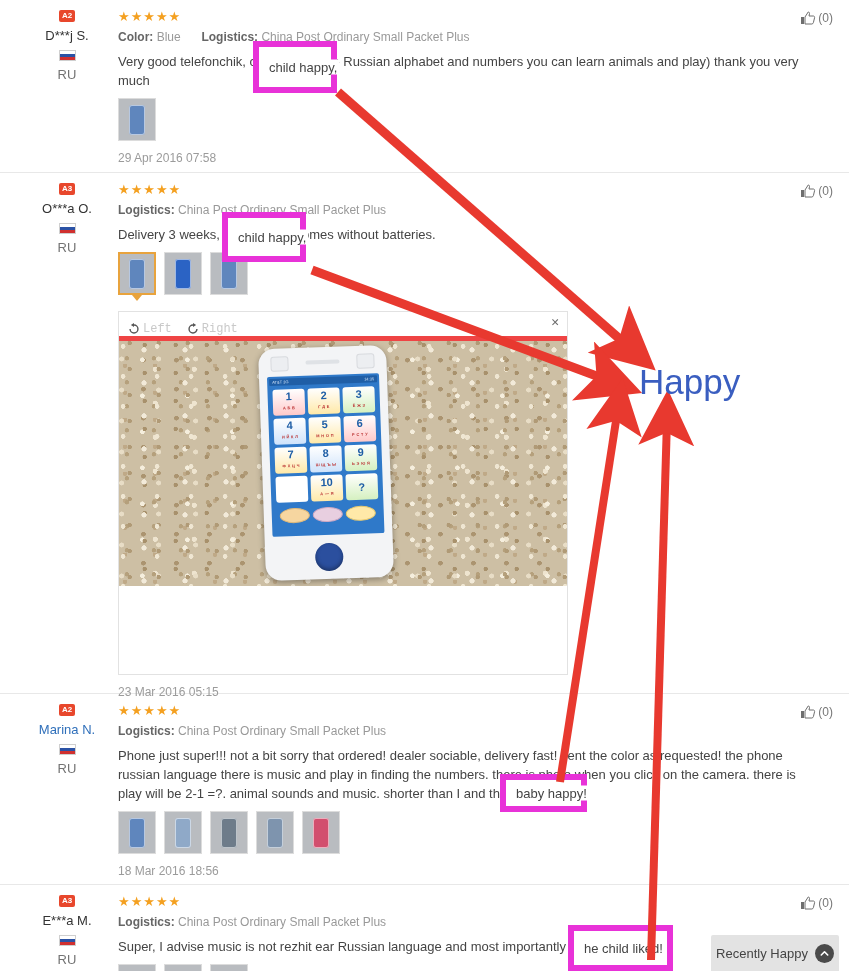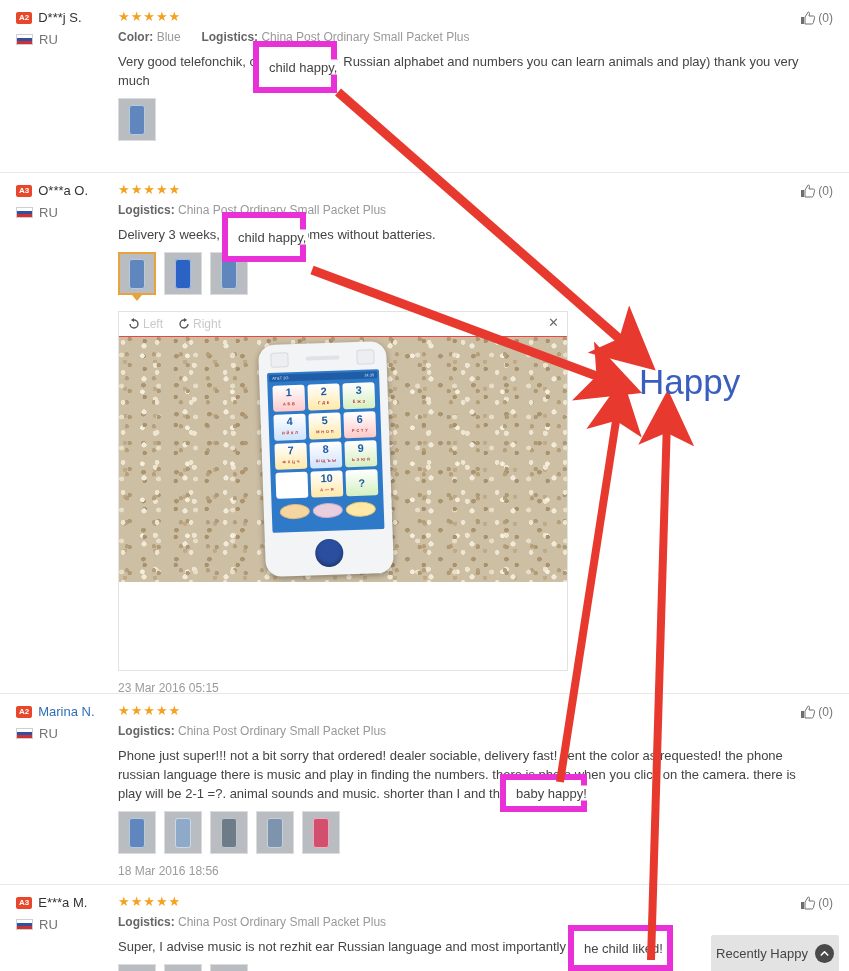--- a/index.html
+++ b/index.html
@@ -8,21 +8,21 @@
     background:#ffffff;
     font-family:"Liberation Sans","DejaVu Sans",sans-serif;
     font-size:13px;color:#333333;
   }
   .page{position:relative;width:849px;height:971px;}
 
   
   .review{position:relative;border-bottom:1px solid #e8e8e8;}
   .review-inner{display:flex;padding:10px 0 8px 0;}
   .user-col{width:118px;flex:0 0 118px;padding-left:16px;box-sizing:border-box;}
-  .user-line{display:flex;align-items:center;gap:6px;margin-bottom:7px;}
+  .user-line{display:flex;align-items:center;gap:6px;margin-bottom:7px;flex-direction:column;}
   .badge{
     display:inline-block;background:#e8472c;color:#fff;font-size:8px;
     font-weight:bold;line-height:1;padding:2px 3px;border-radius:2px;
     letter-spacing:0px;
   }
   .uname{font-size:13px;color:#333;white-space:nowrap;}
   .uname.link{color:#2f6fba;}
   .flag{
     display:inline-block;width:17px;height:11px;border:1px solid #cfcfcf;
     box-sizing:border-box;position:relative;overflow:hidden;background:#fff;
@@ -60,21 +60,21 @@
   }
   .thumb-wrap{display:flex;flex-direction:column;align-items:center;}
 
   .date{font-size:12px;color:#9b9b9b;margin-top:2px;}
 
   .likes{position:absolute;right:16px;top:10px;display:flex;align-items:center;gap:2px;color:#777;font-size:12px;}
   .thumbup{width:16px;height:16px;display:block;}
 
   
   .viewer{border:1px solid #e2e2e2;width:450px;margin:0 0 10px 0;background:#fff;box-sizing:border-box;}
-  .viewer-bar{height:24px;display:flex;align-items:center;padding:0 8px;position:relative;border-bottom:1px solid #ef4444;}
+  .viewer-bar{height:24px;display:flex;align-items:flex-end;padding:0 8px;position:relative;border-bottom:5px solid #ef4444;font-family:Liberation Mono, monospace;}
   .rot{display:flex;align-items:center;gap:2px;margin-right:14px;color:#c9c9c9;font-size:12px;cursor:pointer;}
   .rot svg{display:block;}
   .vclose{position:absolute;right:8px;top:4px;color:#6d6d6d;font-size:13px;line-height:14px;cursor:pointer;}
   .photo{width:448px;height:245px;position:relative;overflow:hidden;background:#cbbda2;}
   .viewer-pad{height:88px;background:#fff;}
 
   
   .carpet{position:absolute;inset:0;
     background-color:#cdbfa4;
     background-image:
@@ -166,20 +166,21 @@
           <span class="sep"></span>
           <b>Logistics:</b>
           <span>China Post Ordinary Small Packet Plus</span>
         </div>
         <div class="rtext">Very good telefonchik, child happy, the Russian alphabet and numbers you can learn animals and play) thank you very much</div>
         <div class="thumbs">
           <div class="thumb">
               <span class="ph"></span>
             </div>
         </div>
+        <div class="date">29 Apr 2016 07:58</div>
       </div>
     </div>
     <div class="likes">
       <svg class="thumbup" viewBox="0 0 16 16">
           <path d="M1 7h3v7H1z" fill="#6e6e6e"></path>
           <path d="M5 14V7l3.2-5c.9 0 1.5.7 1.3 1.6L9 6h4.3c.9 0 1.5.8 1.3 1.6l-1.2 5c-.2.8-.8 1.4-1.6 1.4H5z" fill="none" stroke="#6e6e6e" stroke-width="1"></path>
         </svg>
       <span>(0)</span>
     </div>
   </div>

